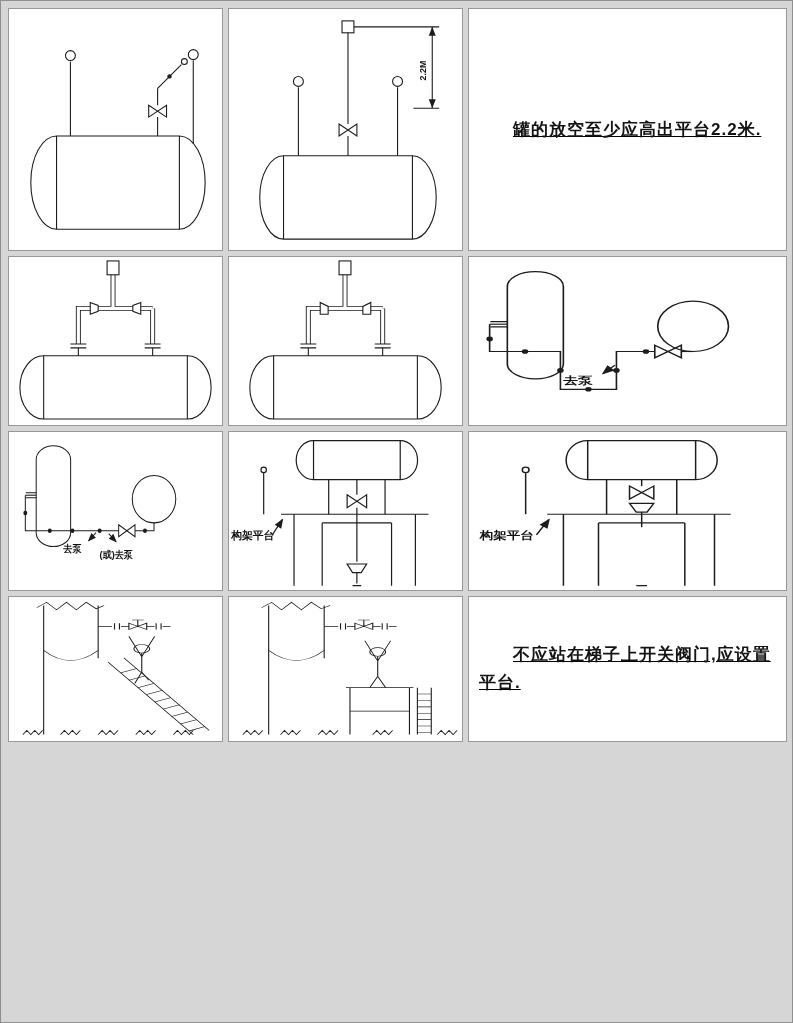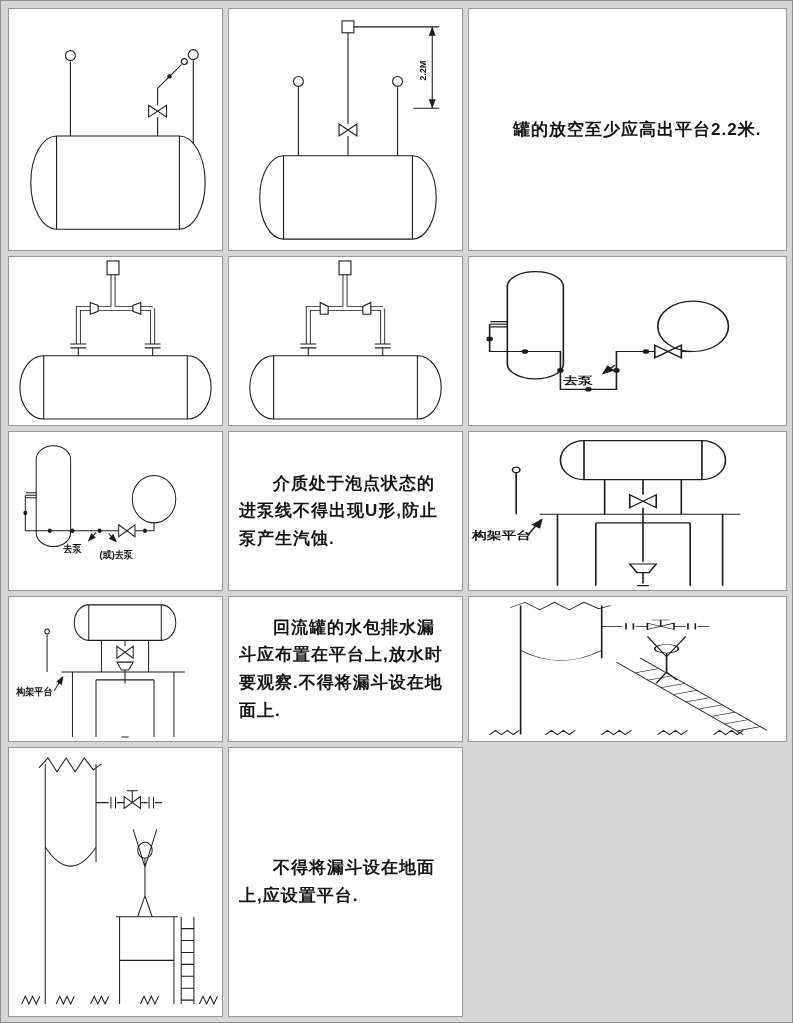--- a/index.html
+++ b/index.html
@@ -5,20 +5,21 @@
   html,body{margin:0;padding:0;background:#9a9a9a;}
   .sheet{
     position:relative;width:793px;height:1023px;box-sizing:border-box;
     background:#d6d6d6;border:1px solid #8f8f8f;padding:7px;
     font-family:"Liberation Sans",sans-serif;
   }
   .grid{
     display:grid;width:779px;height:1009px;gap:5px;
     grid-template-columns:215px 235px 319px;
     grid-template-rows:243px 170px 160px 146px 270px;
+    text-decoration:underline;
   }
   .cell{background:#ffffff;border:1px solid #989898;box-sizing:border-box;overflow:hidden;}
   .note-cell{display:flex;align-items:center;}
   .note{
     margin:0;padding:6px 12px 6px 10px;color:#141414;
     font-family:"Liberation Sans",sans-serif;font-weight:700;
     font-size:17px;line-height:1.62;letter-spacing:1px;text-indent:2em;
   }
   svg.diag{width:100%;height:100%;display:block;}
   .ln{stroke:#1c1c1c;stroke-width:1.1;fill:none;stroke-linecap:butt;stroke-linejoin:miter;}
@@ -194,23 +195,20 @@
           <path d="M96,102 L88,110"></path>
           <use href="#ah" transform="translate(87,111) rotate(-135)"></use>
           <text class="lbl" x="60" y="122">去泵</text>
           <path d="M110,103 L118,111"></path>
           <use href="#ah" transform="translate(119,112) rotate(135)"></use>
           <text class="lbl" x="100" y="128">(或)去泵</text>
         </g>
       </svg>
     </div>
 
-    <div class="cell note-cell">
-      <p class="note">介质处于泡点状态的进泵线不得出现U形,防止泵产生汽蚀.</p>
-    </div>
 
     <div class="cell">
       <svg class="diag" viewBox="0 0 215 146" preserveAspectRatio="none">
         <g class="ln">
           <g>
             <path d="M78,8 L158,8 A16,18 0 0 1 158,44 L78,44 A16,18 0 0 1 78,8 Z"></path>
             <path d="M78,8 L78,44 M158,8 L158,44"></path>
           </g>
           <path d="M92,44 L92,76 M144,44 L144,76"></path>
           <path d="M48,76 L184,76"></path>
@@ -244,23 +242,20 @@
           <path d="M128,74 L128,88"></path>
           <path d="M42,76 L42,38"></path>
           <circle cx="42" cy="35" r="2.5"></circle>
           <path d="M50,95 L59,81"></path>
           <use href="#ah" transform="translate(60,80) rotate(32)"></use>
           <text class="lbl" x="8" y="99">构架平台</text>
         </g>
       </svg>
     </div>
 
-    <div class="cell note-cell">
-      <p class="note">回流罐的水包排水漏斗应布置在平台上,放水时要观察.不得将漏斗设在地面上.</p>
-    </div>
 
     <div class="cell">
       <svg class="diag" viewBox="0 0 215 270" preserveAspectRatio="none">
         <g class="ln">
           <g>
             <path d="M35,16 L35,258 M90,16 L90,115"></path>
             <path d="M35,100 Q62,138 90,100"></path>
             <path d="M28,20 L38,10 L48,24 L58,10 L68,24 L78,10 L88,22 L96,16"></path>
           </g>
           <g>
@@ -311,17 +306,17 @@
           <use href="#gnd" x="14" y="258"></use>
           <use href="#gnd" x="52" y="258"></use>
           <use href="#gnd" x="90" y="258"></use>
           <use href="#gnd" x="145" y="258"></use>
           <use href="#gnd" x="210" y="258"></use>
         </g>
       </svg>
     </div>
 
     <div class="cell note-cell">
-      <p class="note">不得将漏斗设在地面上,应设置平台.</p>
+      <p class="note">不应站在梯子上开关阀门,应设置平台.</p>
     </div>
 
   </div>
 </div>
 
 </body></html>

